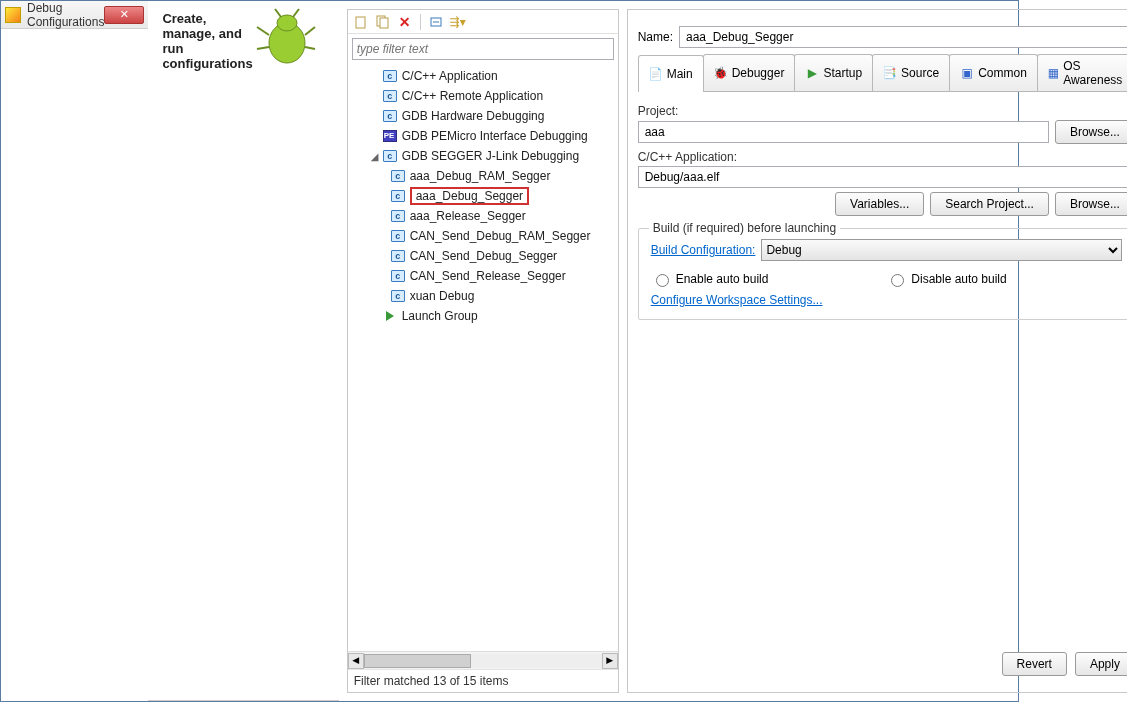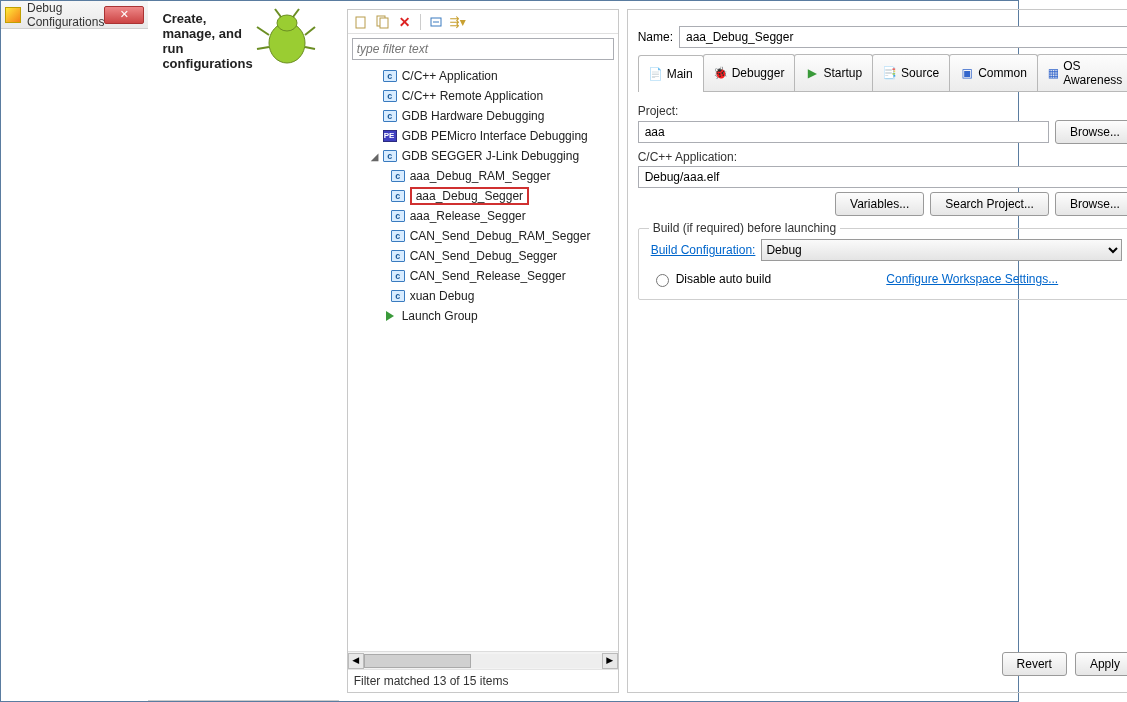--- a/index.html
+++ b/index.html
@@ -267,20 +267,24 @@
           <div class="legend">Build (if required) before launching</div>
           <div class="row">
             <a class="link">Build Configuration:</a>
             <select style="flex:1">
               <option>Debug</option>
             </select>
           </div>
           <div class="radio-grid">
             <label>
                 <input type="radio" name="ab" style=""> 
+                <span>Enable auto build</span>
+              </label>
+            <label>
+                <input type="radio" name="ab" style=""> 
                 <span>Disable auto build</span>
               </label>
             <a class="link">Configure Workspace Settings...</a>
           </div>
         </div>
       </div>
 
       <div class="rp-bottom">
         <button class="btn">Revert</button>
         <button class="btn">Apply</button>

